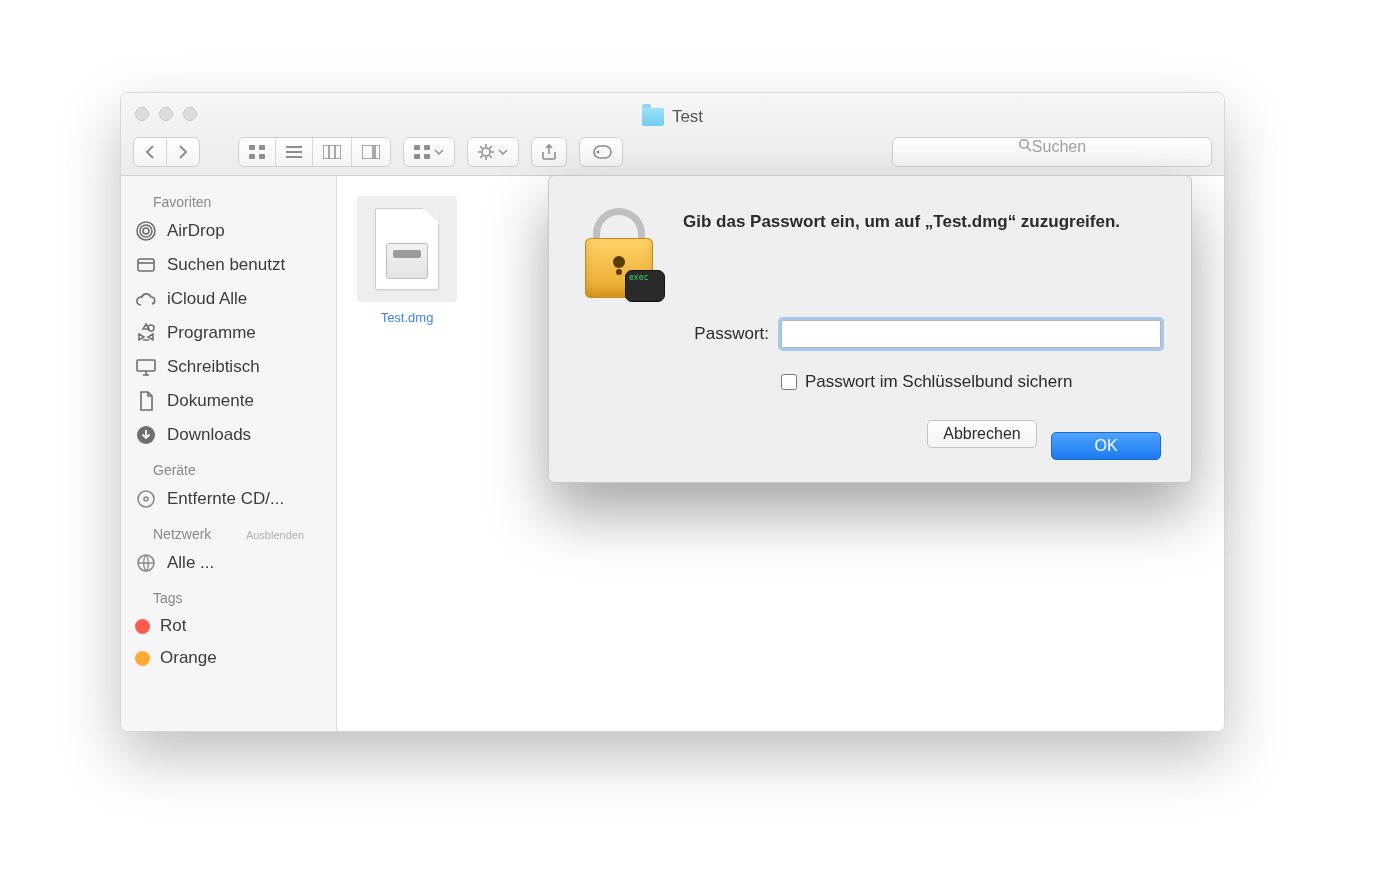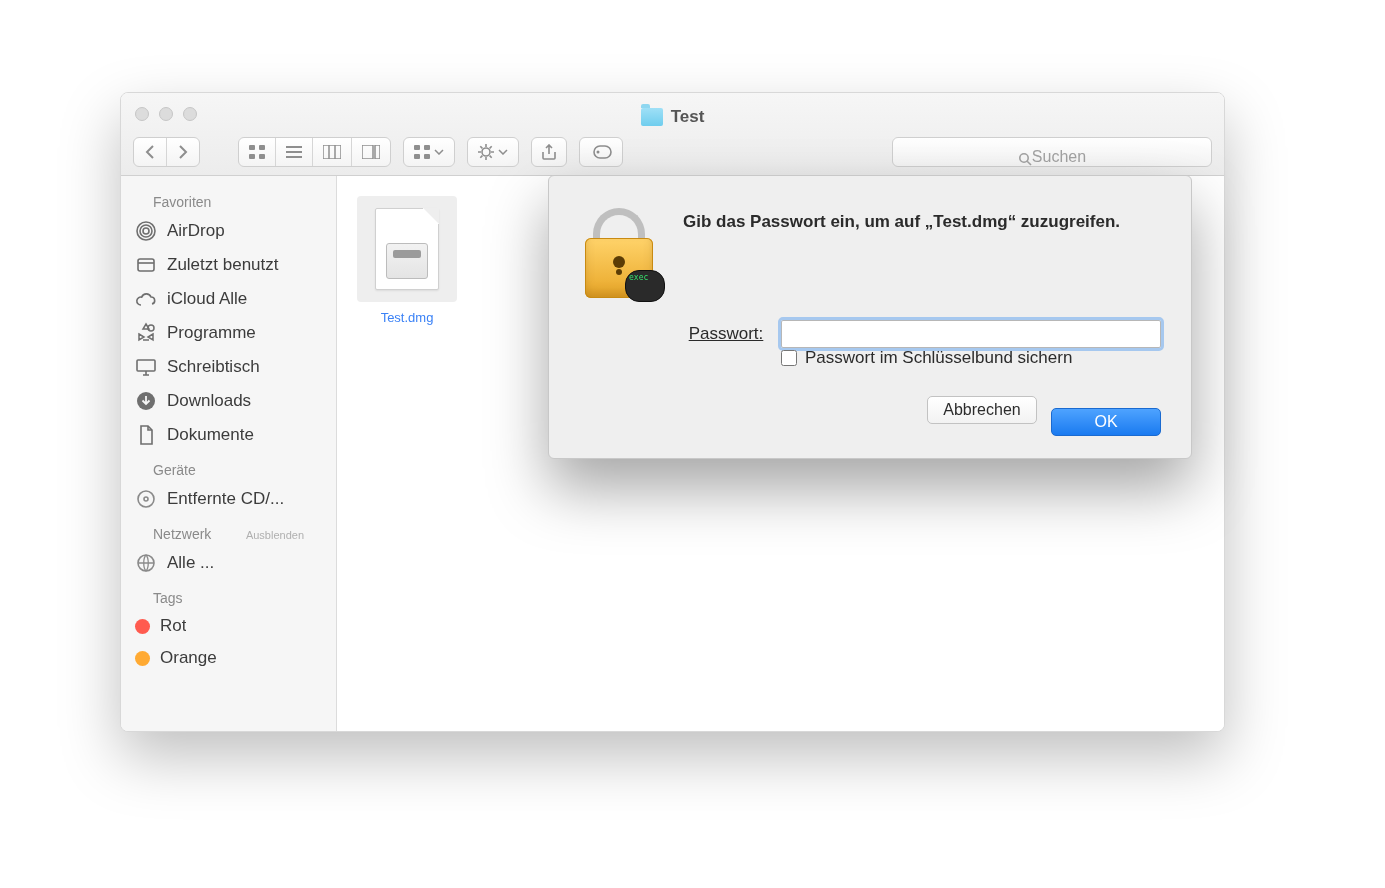--- a/index.html
+++ b/index.html
@@ -44,21 +44,21 @@
     width: 14px; height: 14px; border-radius: 50%;
     background: #dcdcdc; border:1px solid #c6c6c6;
   }
 
   .wintitle {
     position: absolute;
     top: 14px; left: 0; right: 0;
     text-align: center;
     font-size: 17px;
     color: #555;
-    display: flex; align-items: center; justify-content: center; gap: 8px; font-weight: bold;
+    display: flex; align-items: center; justify-content: center; gap: 8px;
   }
   .folder-glyph {
     width: 22px; height: 18px; border-radius: 2px;
     background: linear-gradient(#9fe0f7,#6fcdee);
     position: relative;
   }
   .folder-glyph::before{
     content:""; position:absolute; left:0; top:-4px; width:9px; height:4px;
     background:#8fd7f0; border-radius:2px 2px 0 0;
   }
@@ -89,21 +89,21 @@
   .seg > button + button { border-left:1px solid #d6d6d6; }
 
   .spacer { flex: 0 0 14px; }
   .flexgrow { flex: 1 1 auto; }
 
   .searchbox {
     width: 320px; height: 30px;
     background: linear-gradient(#ffffff,#f4f4f4);
     border:1px solid #cfcfcf;
     border-radius: 6px;
-    display:flex; align-items:flex-end; justify-content:center;
+    display:flex; align-items:flex-start; justify-content:center;
     color:#a2a2a2; font-size:16px; 
   }
 
   
   .body {
     flex:1; display:flex; min-height:0;
   }
 
   
   .sidebar {
@@ -192,37 +192,37 @@
     width:12px; height:12px; background:#5b3c05; border-radius:50%;
     box-shadow:0 10px 0 -3px #5b3c05;
   }
   .lock-shackle{
     position:absolute; left:14px; right:14px; top:4px; height:40px;
     border:7px solid #bfbfbf; border-bottom:none;
     border-radius:26px 26px 0 0;
   }
   .lock-badge{
     position:absolute; right:-6px; bottom:-4px; width:40px; height:32px;
-    background:#2a2a2a; border:1px solid #111; border-radius:14px;
+    background:#2a2a2a; border:1px solid #111; border-radius:7px;
     color:#37e06c; font-size:8px; line-height:10px; padding:2px 3px;
     font-family:Menlo,monospace;
   }
   .dlg-msg { font-weight:600; line-height:1.4; flex:1; padding-top:6px; }
 
   .dlg-form { margin-top:22px; display:flex; align-items:center; gap:12px; padding-left:104px; }
-  .dlg-form label { text-align:center; min-width:86px;text-decoration:underline; }
+  .dlg-form label { text-align:right; min-width:86px; }
   .dlg-form input[type=password]{
     flex:1; height:28px;
     border:1px solid #b7b7b7;
     outline:3px solid #a6c8ef;
     border-radius:2px;
     padding:0 4px;
     background:#fff;
   }
-  .dlg-check { margin-top:0; padding-left:202px; display:flex; align-items:center; gap:8px; }
+  .dlg-check { margin-top:24px; padding-left:202px; display:flex; align-items:center; gap:8px; }
   .dlg-check input { width:16px; height:16px; }
 
   .dlg-buttons{ margin-top:28px; display:flex; justify-content:flex-end; gap:14px; }
   .dlg-buttons button{
     min-width:110px; height:28px;
     border:1px solid #c2c2c2;
     border-radius:5px;
     background:linear-gradient(#ffffff,#f2f2f2);
     font-size:16px; color:#2c2c2c;
     cursor:default;
@@ -367,21 +367,21 @@
             <circle cx="11" cy="11" r="6" fill="none" stroke="#6f6f6f" stroke-width="1.6"></circle>
             <circle cx="11" cy="11" r="9" fill="none" stroke="#6f6f6f" stroke-width="1.6"></circle>
           </svg>
         <span class="lbl">AirDrop</span>
       </div>
       <div class="sb-item">
         <svg width="22" height="22" viewBox="0 0 22 22">
             <rect x="3" y="5" width="16" height="12" rx="2" fill="none" stroke="#6f6f6f" stroke-width="1.6"></rect>
             <path d="M3 9h16" stroke="#6f6f6f" stroke-width="1.6"></path>
           </svg>
-        <span class="lbl">Zuletzt benutzt</span>
+        <span class="lbl">Suchen benutzt</span>
       </div>
       <div class="sb-item">
         <svg width="22" height="22" viewBox="0 0 22 16">
             <path d="M6 14a4 4 0 1 1 .7-7.9A5 5 0 0 1 16 6a3.5 3.5 0 0 1 1 6.9" fill="none" stroke="#6f6f6f" stroke-width="1.6"></path>
           </svg>
         <span class="lbl">iCloud Alle</span>
       </div>
       <div class="sb-item">
         <svg width="22" height="22" viewBox="0 0 22 22">
             <path d="M11 2l3 5h-6zM4 12l5 3-5 3zM18 12l-5 3 5 3zM8 18h6" stroke="#6f6f6f" stroke-width="1.5" fill="none"></path>
@@ -391,31 +391,31 @@
       </div>
       <div class="sb-item">
         <svg width="22" height="22" viewBox="0 0 22 22">
             <rect x="2" y="4" width="18" height="11" rx="1" fill="none" stroke="#6f6f6f" stroke-width="1.6"></rect>
             <path d="M8 19h6M11 15v4" stroke="#6f6f6f" stroke-width="1.6"></path>
           </svg>
         <span class="lbl">Schreibtisch</span>
       </div>
       <div class="sb-item">
         <svg width="22" height="22" viewBox="0 0 22 22">
+            <path d="M6 2h7l4 4v14H6z" fill="none" stroke="#6f6f6f" stroke-width="1.6"></path>
+            <path d="M13 2v4h4" fill="none" stroke="#6f6f6f" stroke-width="1.6"></path>
+          </svg>
+        <span class="lbl">Dokumente</span>
+      </div>
+      <div class="sb-item">
+        <svg width="22" height="22" viewBox="0 0 22 22">
             <circle cx="11" cy="11" r="9" fill="#6f6f6f"></circle>
             <path d="M11 6v7M7.5 10.5 11 14l3.5-3.5" stroke="#f6f6f6" stroke-width="1.8" fill="none"></path>
           </svg>
         <span class="lbl">Downloads</span>
-      </div>
-      <div class="sb-item">
-        <svg width="22" height="22" viewBox="0 0 22 22">
-            <path d="M6 2h7l4 4v14H6z" fill="none" stroke="#6f6f6f" stroke-width="1.6"></path>
-            <path d="M13 2v4h4" fill="none" stroke="#6f6f6f" stroke-width="1.6"></path>
-          </svg>
-        <span class="lbl">Dokumente</span>
       </div>
 
       <div class="sb-heading">
         <span>Geräte</span>
       </div>
       <div class="sb-item">
         <svg width="22" height="22" viewBox="0 0 22 22">
             <circle cx="11" cy="11" r="8" fill="none" stroke="#8a8a8a" stroke-width="1.6"></circle>
             <circle cx="11" cy="11" r="2" fill="none" stroke="#8a8a8a" stroke-width="1.6"></circle>
           </svg>

